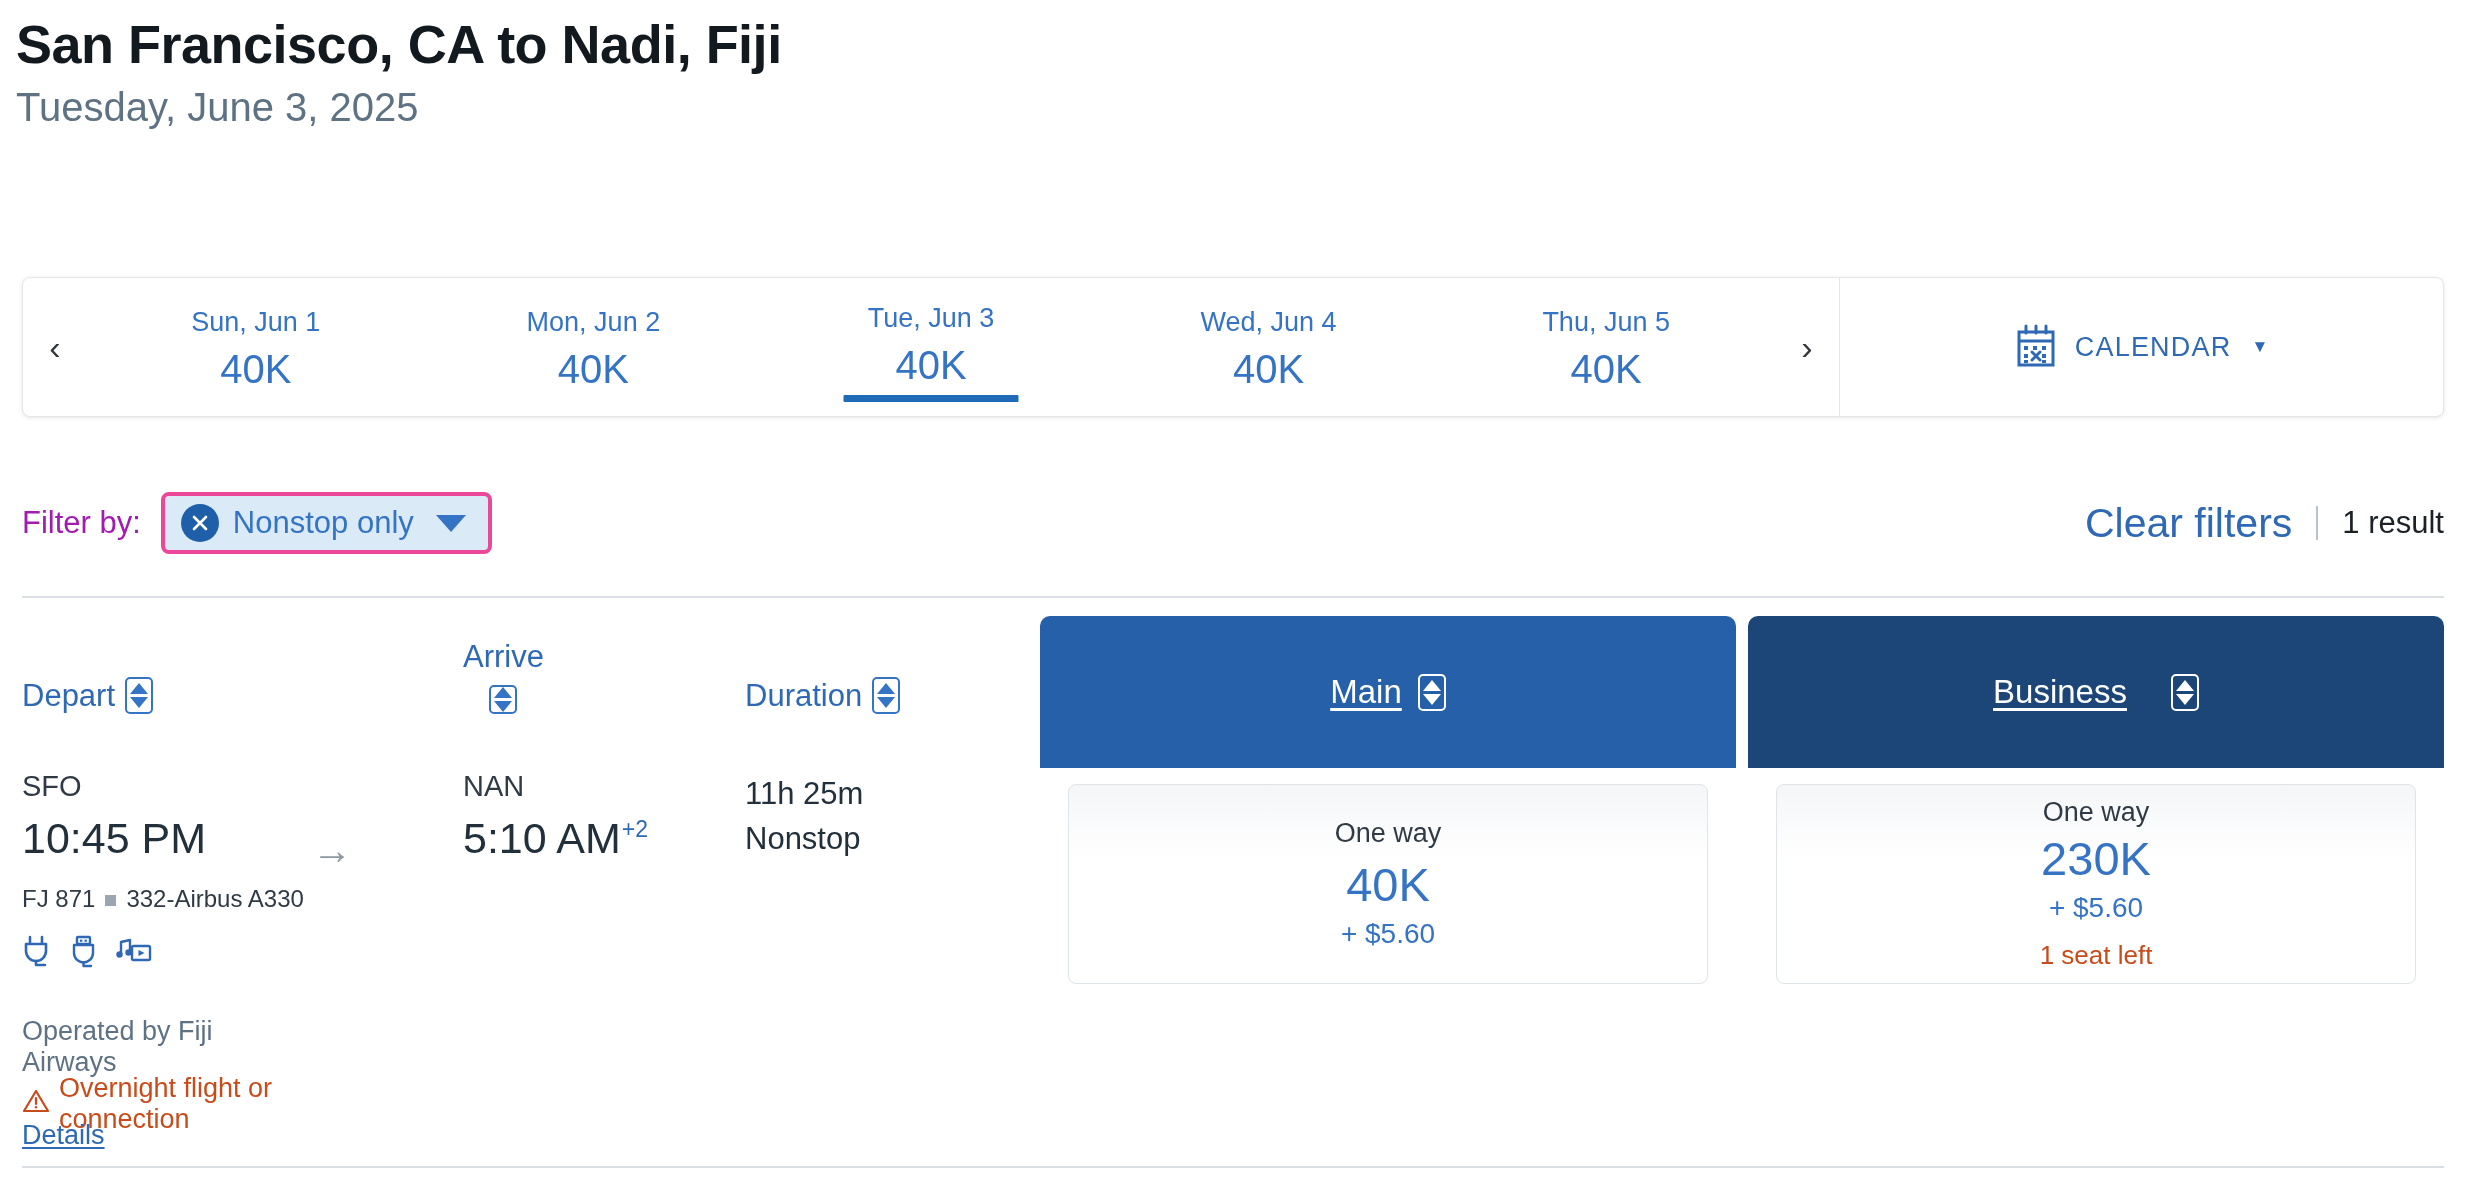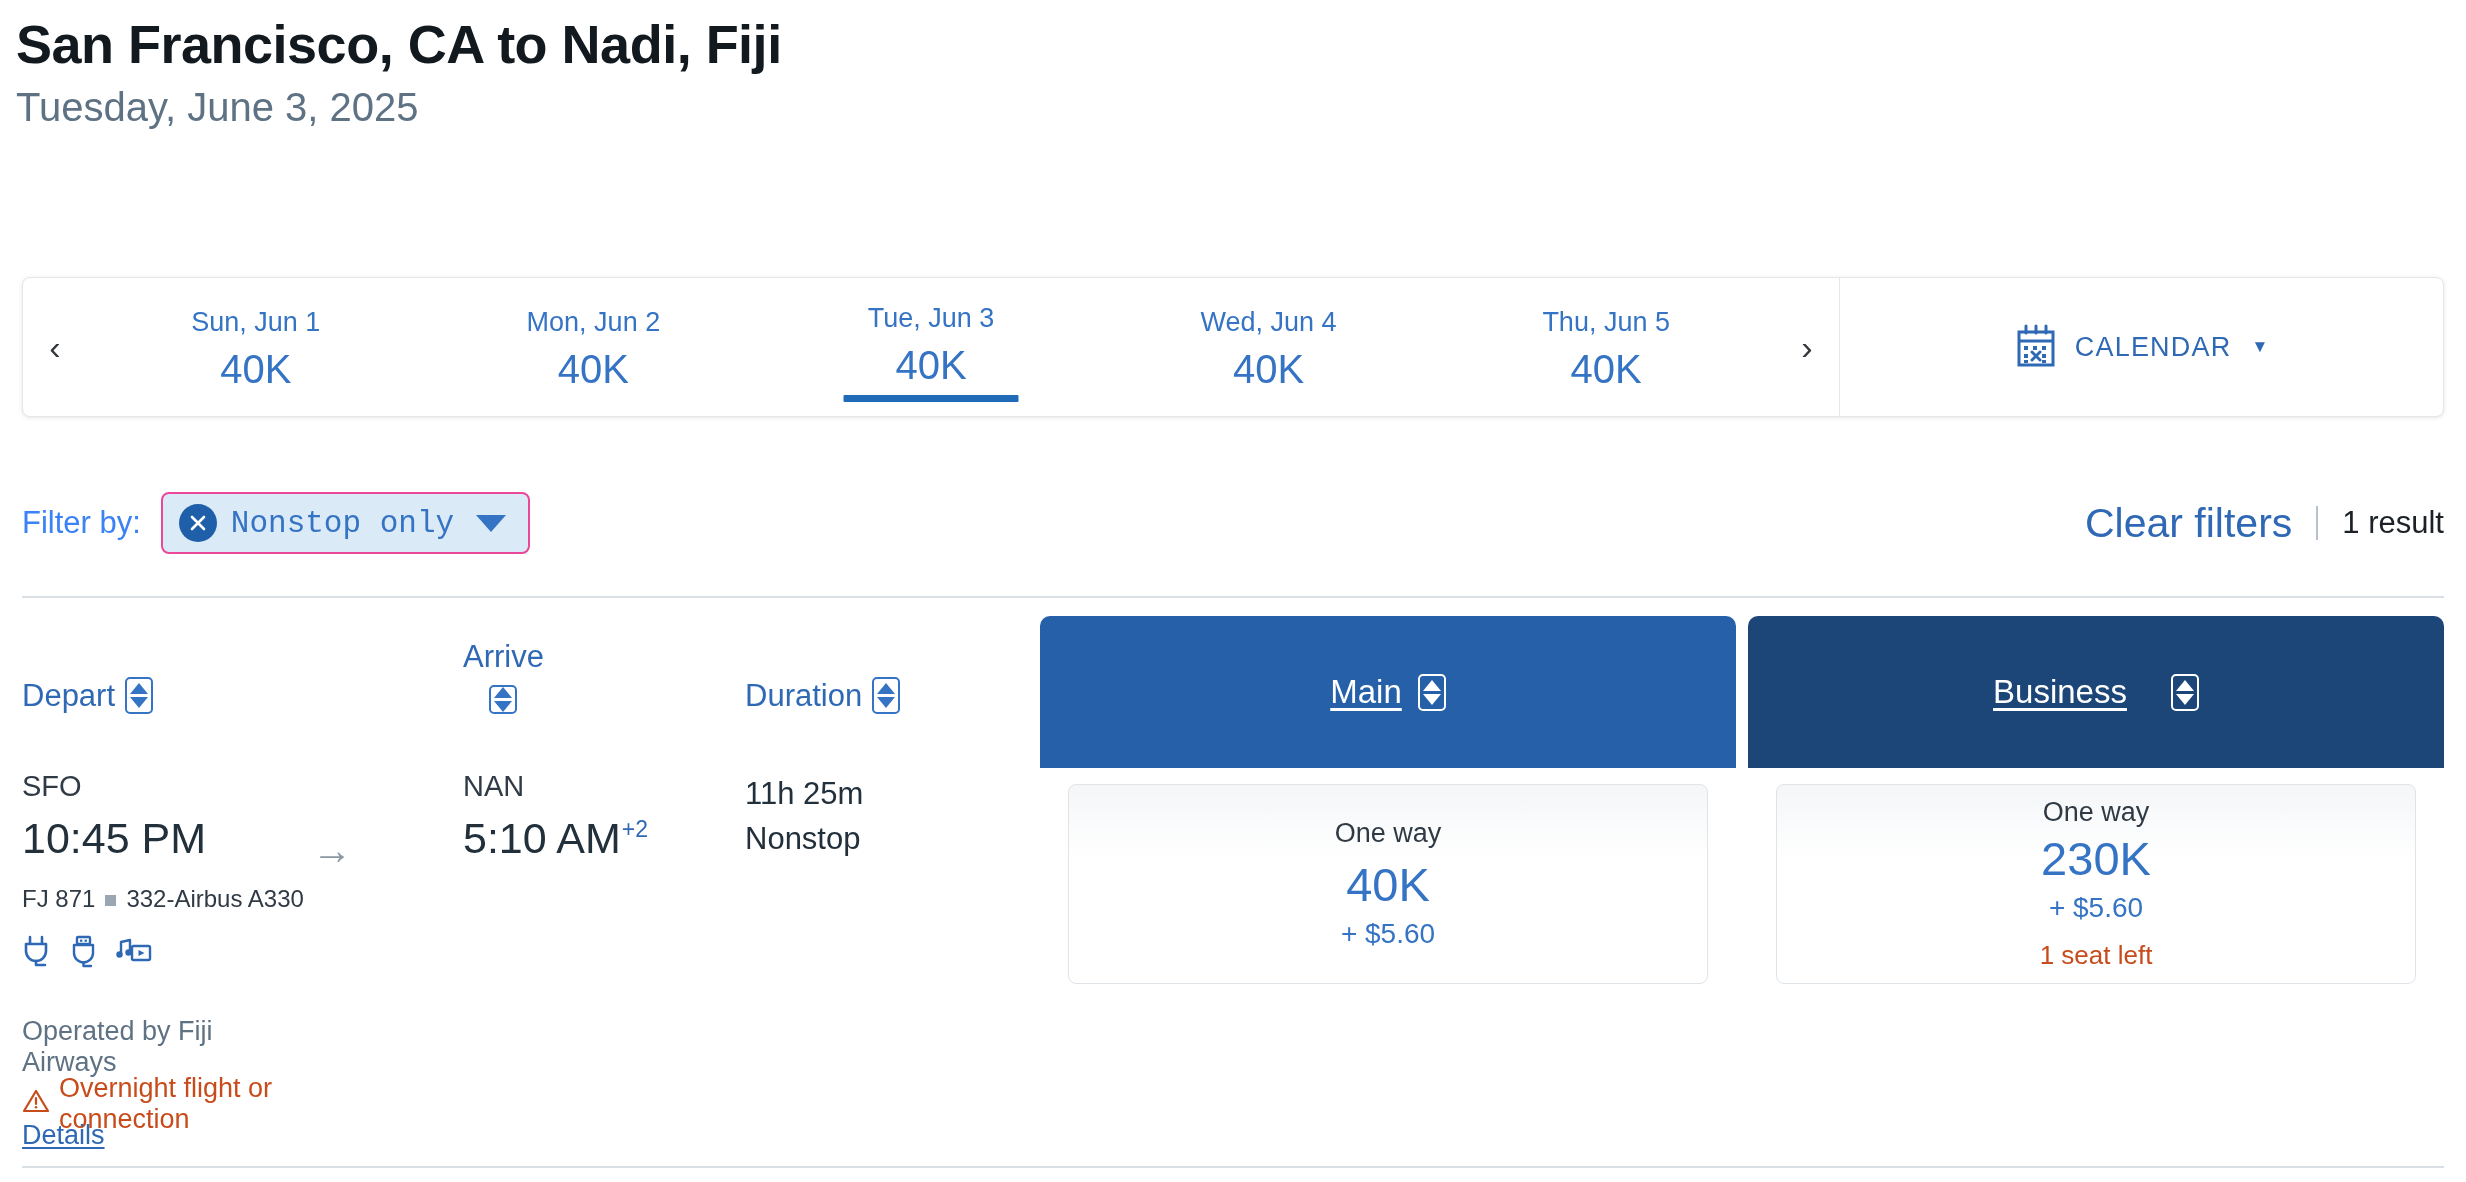--- a/index.html
+++ b/index.html
@@ -143,33 +143,33 @@
     position: absolute;
     left: 22px;
     top: 468px;
     width: 2422px;
     height: 110px;
     display: flex;
     align-items: center;
   }
   .filter-label {
     font-size: 31px;
-    color: #3b82f6;
+    color: #a21caf;
     margin-right: 20px;
   }
   .pill {
     display: inline-flex;
     align-items: center;
     height: 62px;
-    border: 2px solid #ec4899;
+    border: 4px solid #ec4899;
     border-radius: 8px;
     padding: 0 22px;
     cursor: pointer;
     background: #ffffff;
-    font-family: Liberation Mono, monospace;
+    font-family: Liberation Sans, sans-serif;
   }
   .pill.active { background: #dbeaf7; padding-left: 16px; }
   .pill-x {
     width: 38px;
     height: 38px;
     border-radius: 50%;
     background: #1f5fa9;
     display: inline-flex;
     align-items: center;
     justify-content: center;

